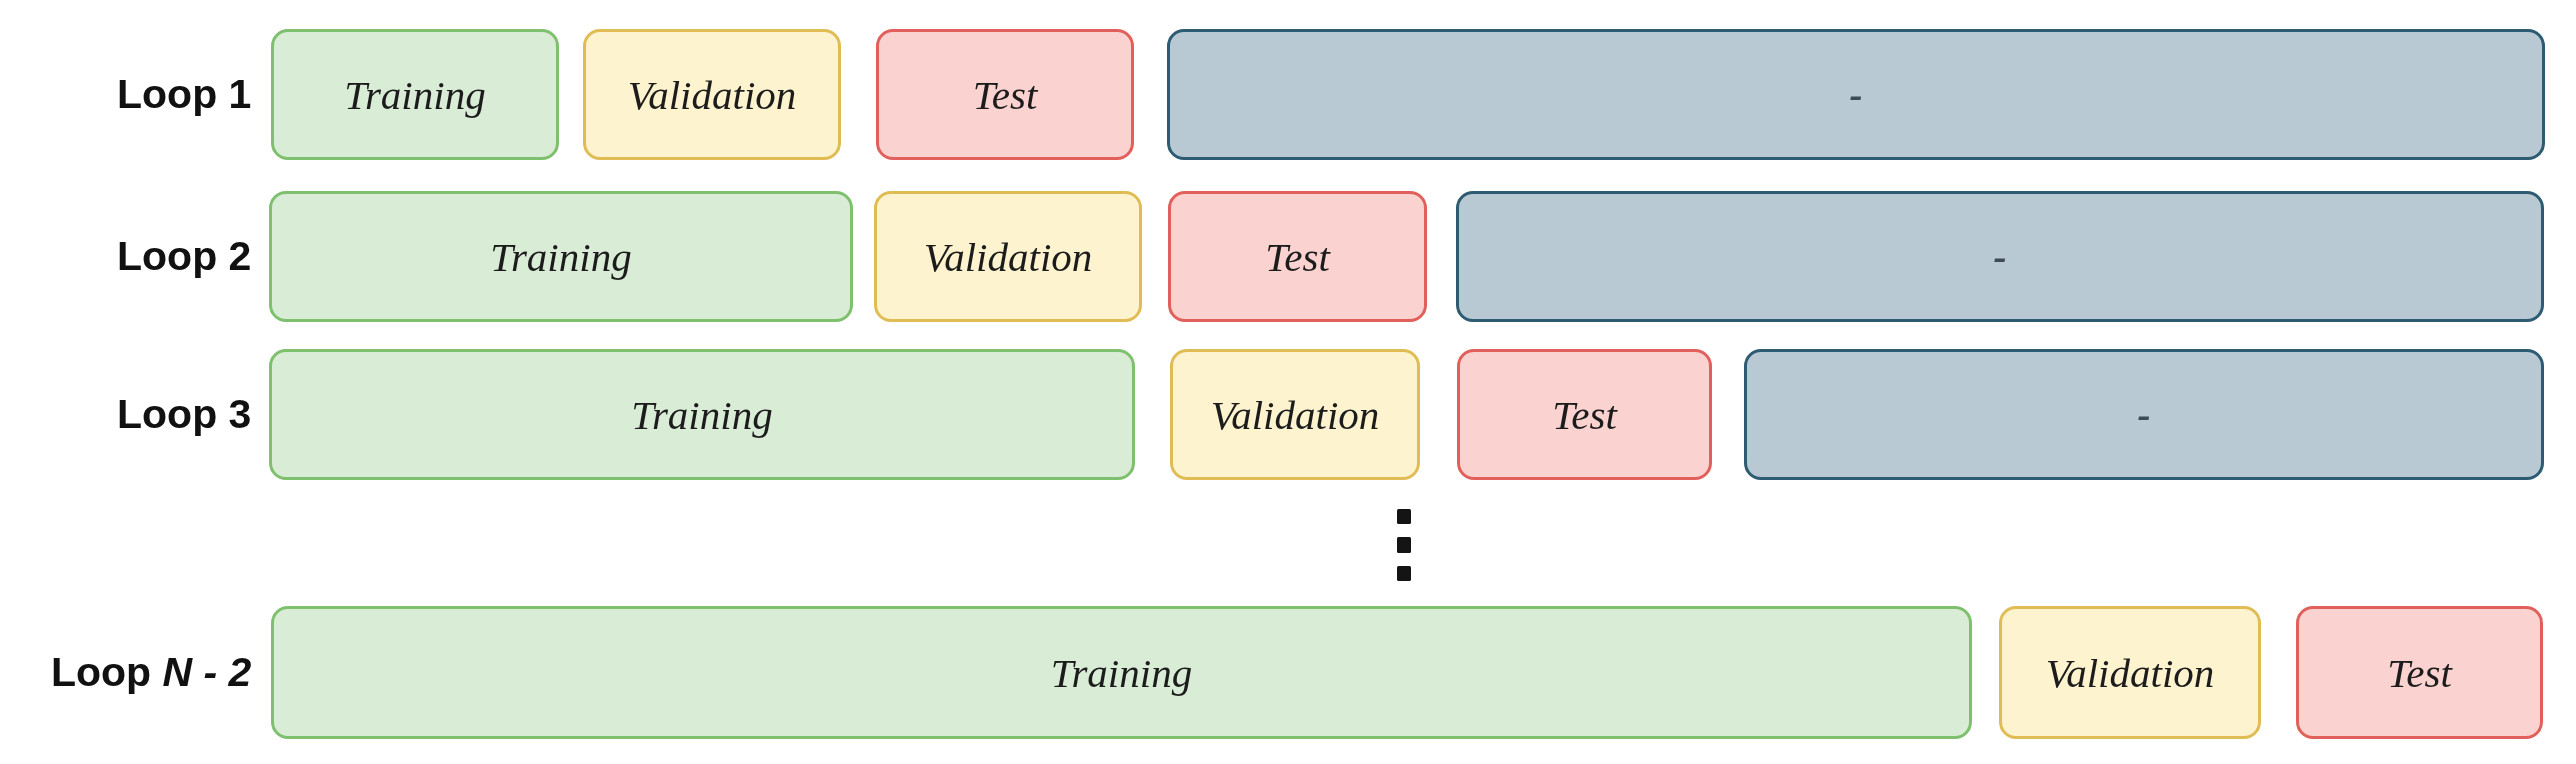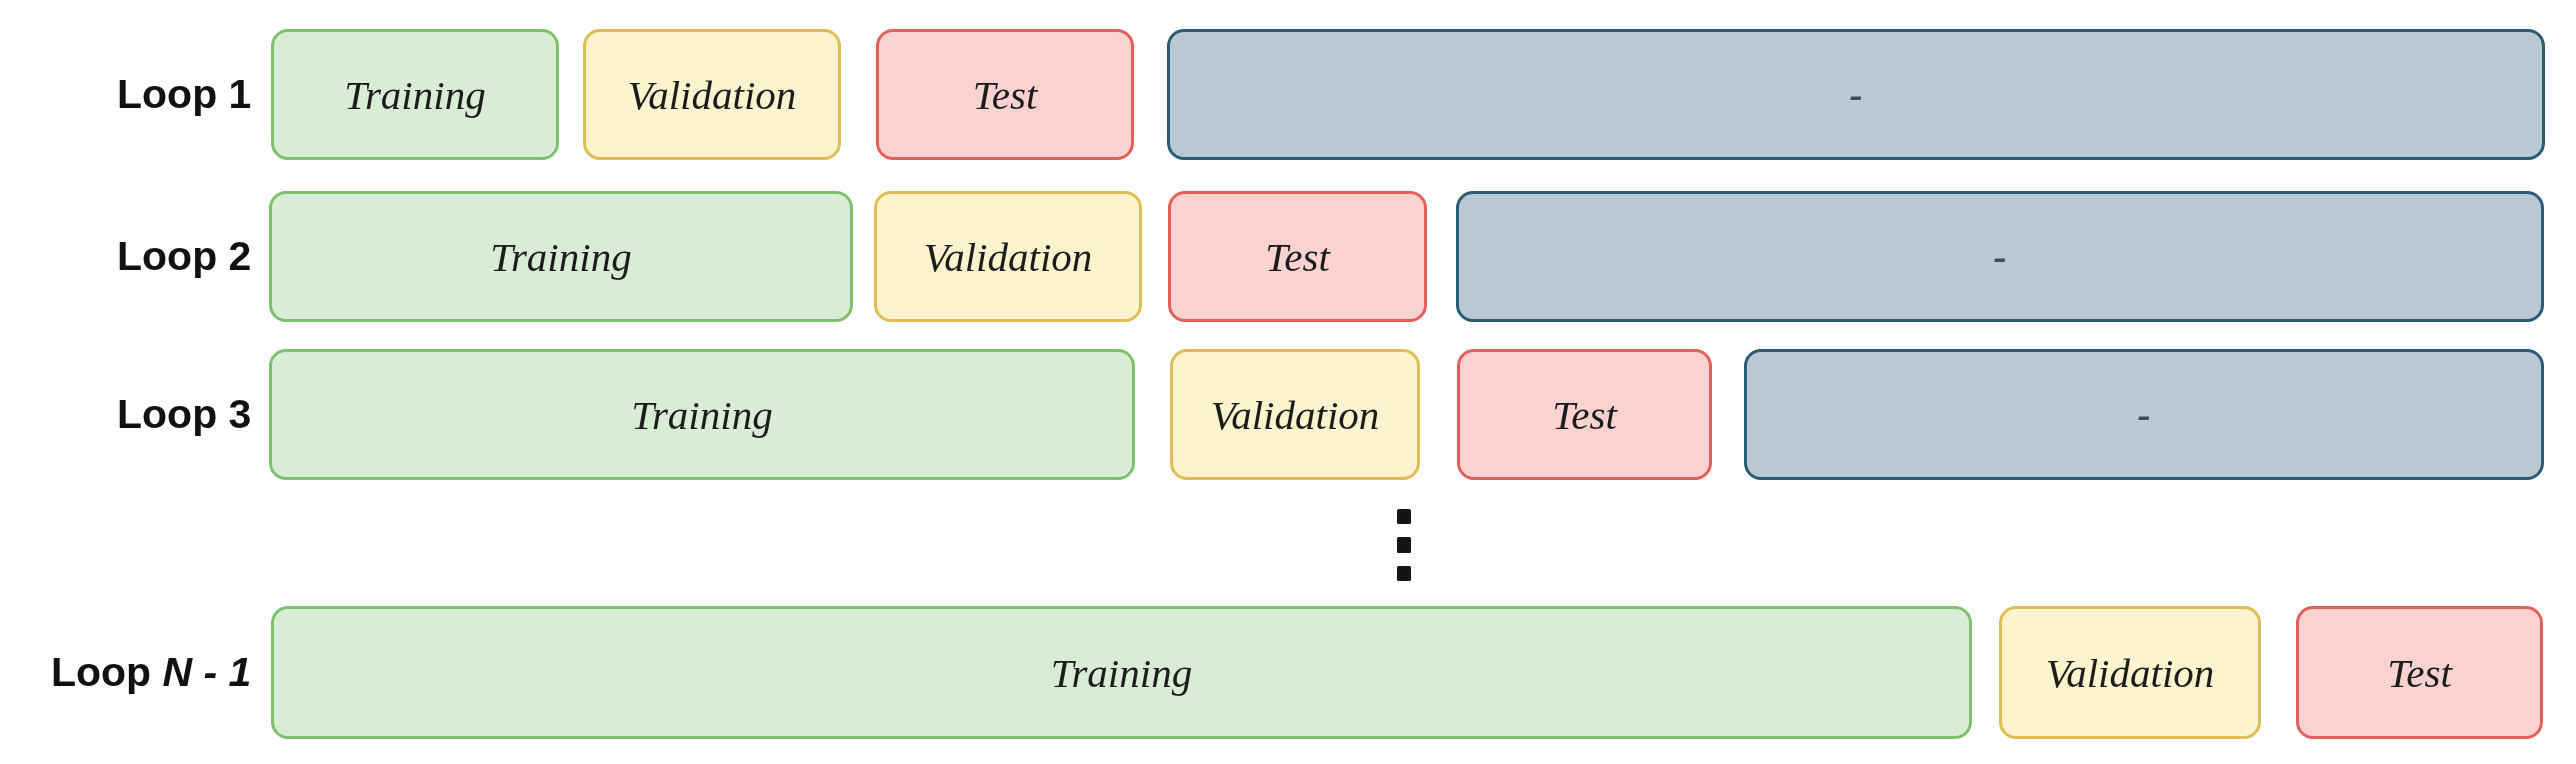--- a/index.html
+++ b/index.html
@@ -87,21 +87,21 @@
     </div>
     <div class="segment seg-validation" style="left: 1170px; top: 349px; width: 250px; height: 131px; background: rgb(253, 243, 206); border-color: rgb(224, 189, 84);">
       <span>Validation</span>
     </div>
     <div class="segment seg-test" style="left: 1457px; top: 349px; width: 255px; height: 131px; background: rgb(250, 210, 207); border-color: rgb(226, 96, 92);">
       <span>Test</span>
     </div>
     <div class="segment seg-unused" style="left: 1744px; top: 349px; width: 800px; height: 131px; background: rgb(184, 201, 212); border-color: rgb(45, 91, 113);">
       <span class="dash" style="color: rgb(64, 74, 82);">-</span>
     </div>
-    <div class="row-label" style="top: 606px; height: 133px; color: rgb(17, 17, 17);"><span>Loop </span><span class="italic">N - 1</span></div>
+    <div class="row-label" style="top: 606px; height: 133px; color: rgb(17, 17, 17);"><span>Loop </span><span class="italic">N - 2</span></div>
     <div class="segment seg-training" style="left: 271px; top: 606px; width: 1701px; height: 133px; background: rgb(217, 236, 214); border-color: rgb(127, 192, 111);">
       <span>Training</span>
     </div>
     <div class="segment seg-validation" style="left: 1999px; top: 606px; width: 262px; height: 133px; background: rgb(253, 243, 206); border-color: rgb(224, 189, 84);">
       <span>Validation</span>
     </div>
     <div class="segment seg-test" style="left: 2296px; top: 606px; width: 247px; height: 133px; background: rgb(250, 210, 207); border-color: rgb(226, 96, 92);">
       <span>Test</span>
     </div>
     <div class="ellipsis" style="left: 1397px; top: 509px;">

